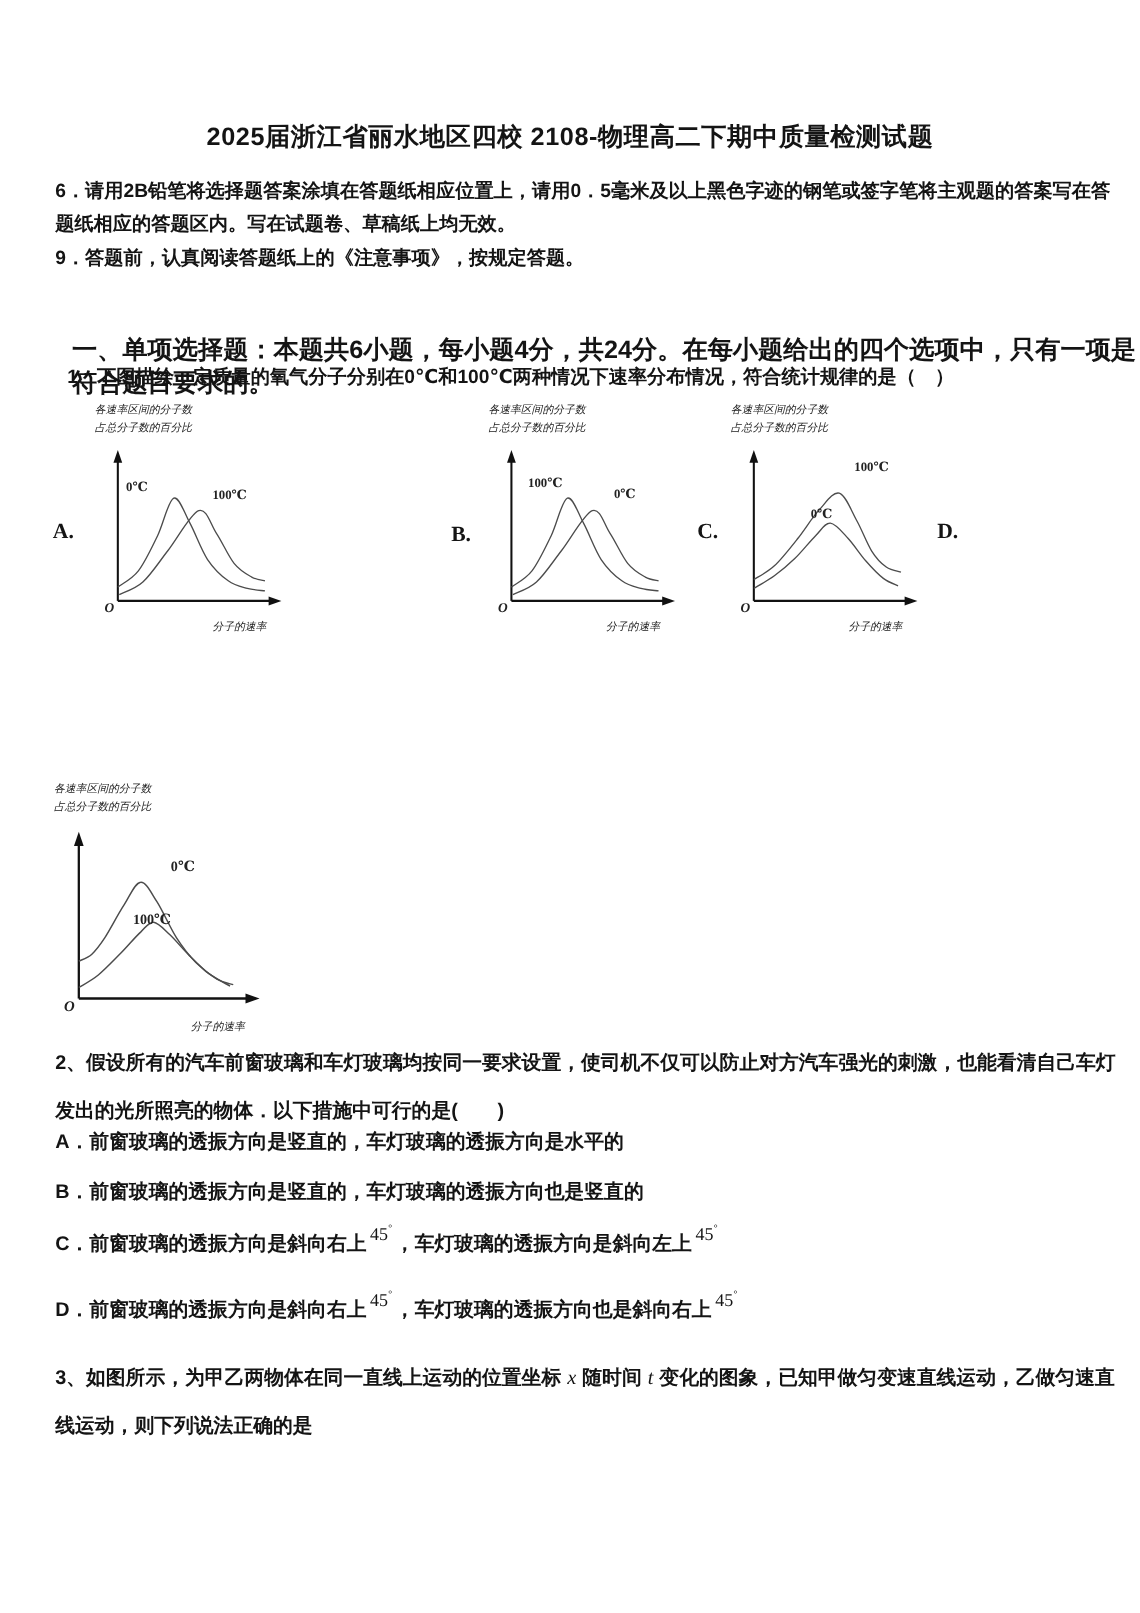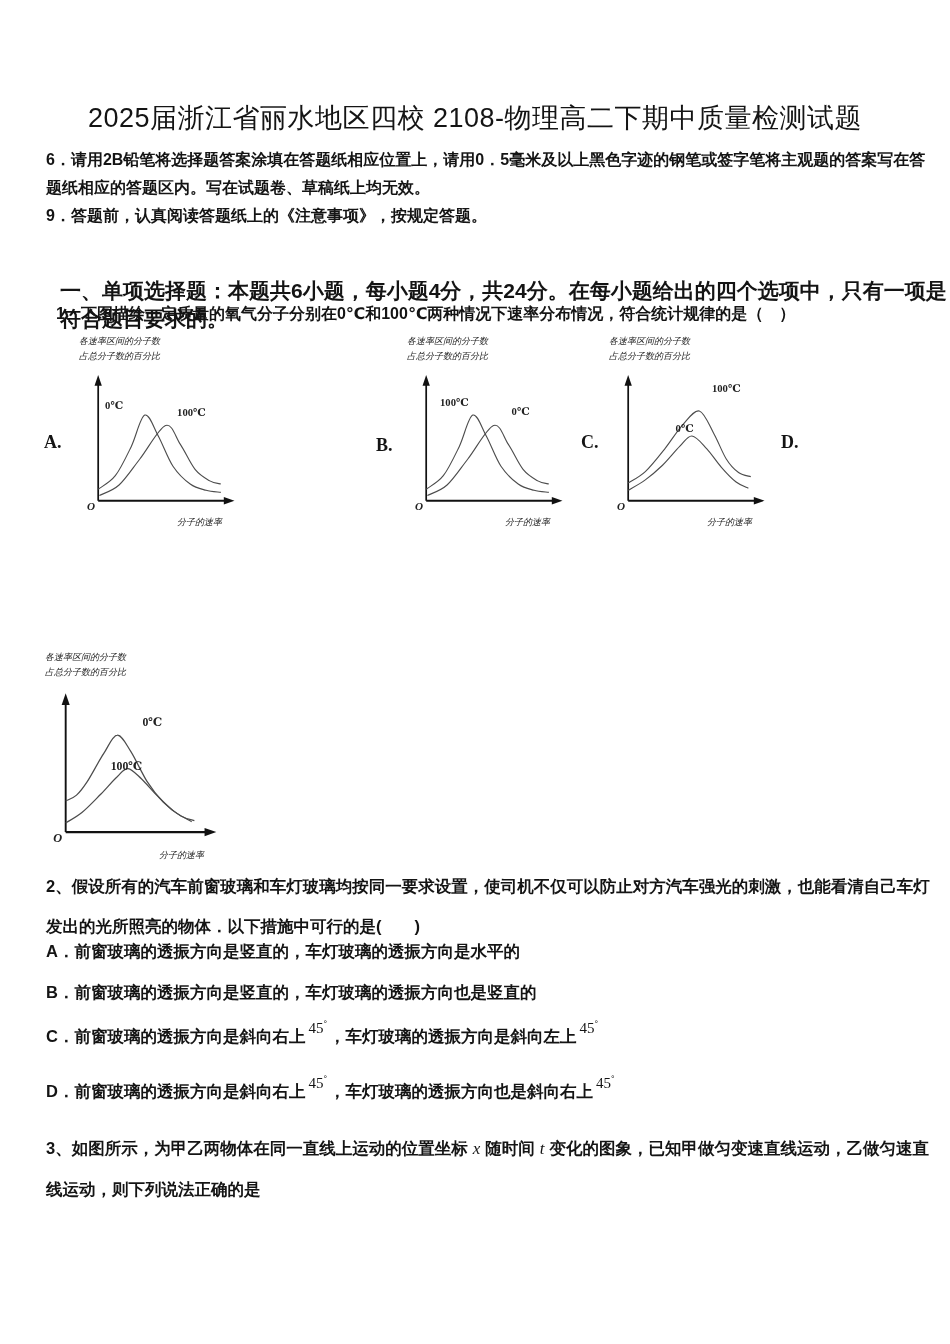--- a/index.html
+++ b/index.html
@@ -4,21 +4,21 @@
 <style>
   html,body{margin:0;padding:0;background:#e8e8e8;}
   .page{
     position:relative;width:950px;height:1344px;margin:0 auto;
     background:#ffffff;color:#141414;overflow:hidden;
     font-family:"Liberation Sans","DejaVu Sans",sans-serif;
     font-weight:600;
   }
   .title{
     position:absolute;top:100px;left:0;width:100%;text-align:center;
-    font-size:27px;font-weight:400;letter-spacing:0.5px;
+    font-size:21px;font-weight:700;letter-spacing:0.5px;
   }
   .notice{position:absolute;left:46px;top:146px;width:880px;font-size:16px;line-height:28px;}
   .notice .item{margin:0;}
   .section-heading{position:absolute;left:60px;top:277px;width:895px;font-size:21px;}
   .q1text{position:absolute;left:56px;top:304px;width:885px;font-size:16px;}
   .q1text b{font-weight:800;}
 
   .graph{position:absolute;}
   .graph .ylab{font-size:9px;font-style:italic;line-height:15px;margin-left:3px;color:#222;font-weight:500;}
   .graph svg{display:block;margin-left:8px;margin-top:10px;overflow:visible;}

